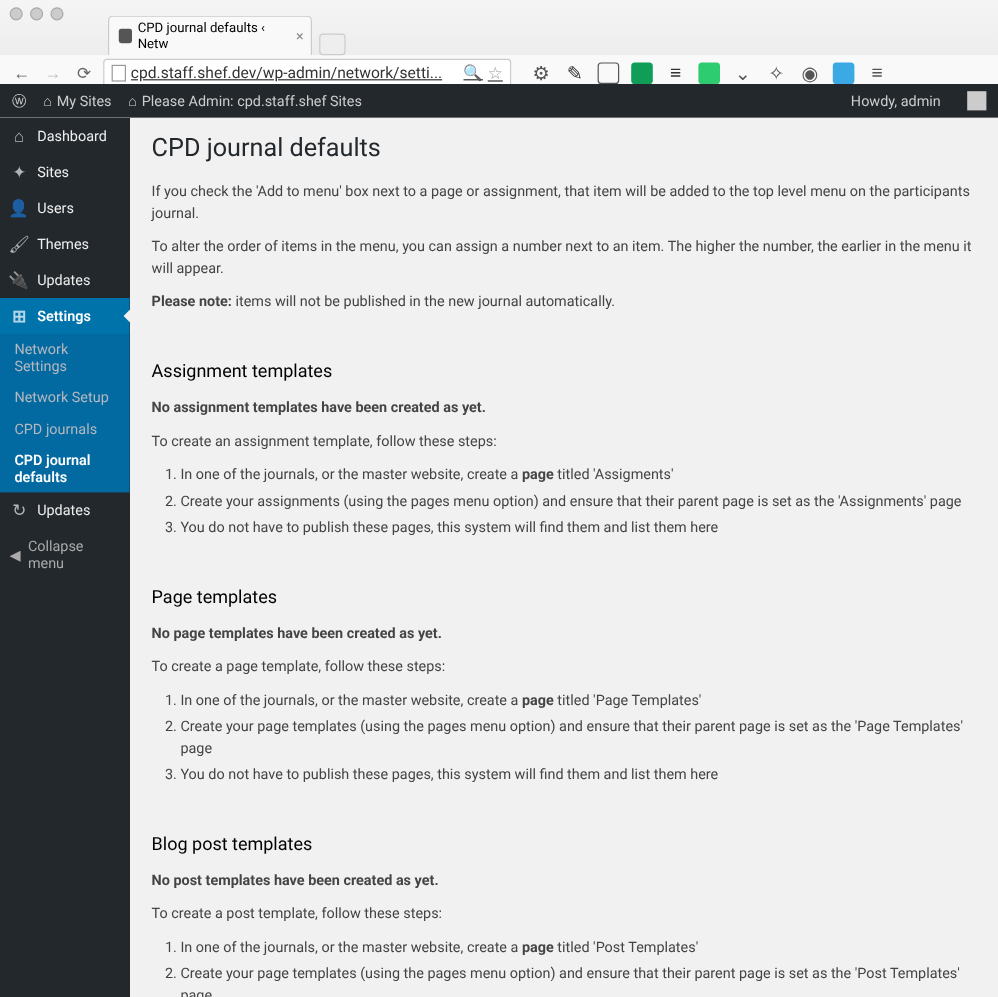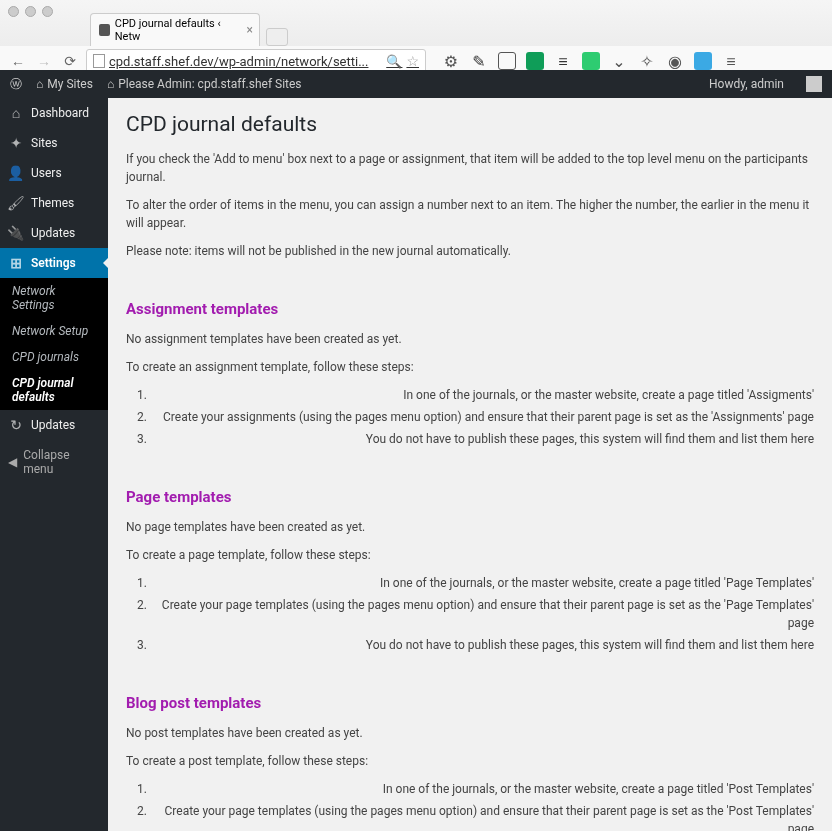--- a/index.html
+++ b/index.html
@@ -25,31 +25,31 @@
 .admin-left { display:flex; align-items:center; gap:14px; }
 .admin-left span, .admin-right span { display:flex; align-items:center; gap:4px; }
 .admin-right { display:flex; align-items:center; gap:22px; }
 .avatar { width:16px; height:16px; background:#ccc; }
 .wp-body { flex:1; display:flex; overflow:hidden; }
 .sidebar { width:108px; background:#23282d; color:#eee; font-size:12px; overflow-y:auto; }
 .menu-item { padding:7px 8px; display:flex; align-items:center; gap:7px; cursor:pointer; color:#eee; }
 .menu-item.current { background:#0073aa; color:#fff; position:relative; font-weight:600; }
 .menu-item.current::after { content:''; position:absolute; right:-1px; top:50%; transform:translateY(-50%); border:6px solid transparent; border-right-color:#f1f1f1; }
 .menu-icon { width:16px; height:16px; display:flex; align-items:center; justify-content:center; font-size:14px; opacity:.7; }
-.submenu { background:#000000;font-style:italic; }
+.submenu { background:#0369a1; }
 .submenu-item { padding:6px 8px 6px 12px; color:#b4b9be; cursor:pointer; }
 .submenu-item.current { color:#fff; font-weight:600; }
 .collapse { padding:8px; color:#aaa; display:flex; align-items:center; gap:6px; cursor:pointer; }
 .content { flex:1; background:#f1f1f1; padding:14px 18px; overflow-y:auto; color:#444; font-size:12px; }
 .content h1 { font-size:21px; font-weight:400; color:#23282d; margin-bottom:14px; }
 .content p { margin-bottom:10px; line-height:1.5; }
-.content h2 { font-size:15px; font-weight:700; color:#a21caf; margin-top:40px; margin-bottom:12px; }
+.content h2 { font-size:15px; font-weight:400; color:#000000; margin-top:40px; margin-bottom:12px; }
 .content ol { margin-left:24px; margin-bottom:10px; }
-.content ol li { margin-bottom:4px; line-height:1.5;text-align:right; }
-.content strong { font-weight:400; }
+.content ol li { margin-bottom:4px; line-height:1.5; }
+.content strong { font-weight:700; }
 </style>
 </head>
 <body>
 
 <div class="chrome-top">
   <div class="window-controls">
     <div class="wc"></div>
     <div class="wc"></div>
     <div class="wc"></div>
   </div>

